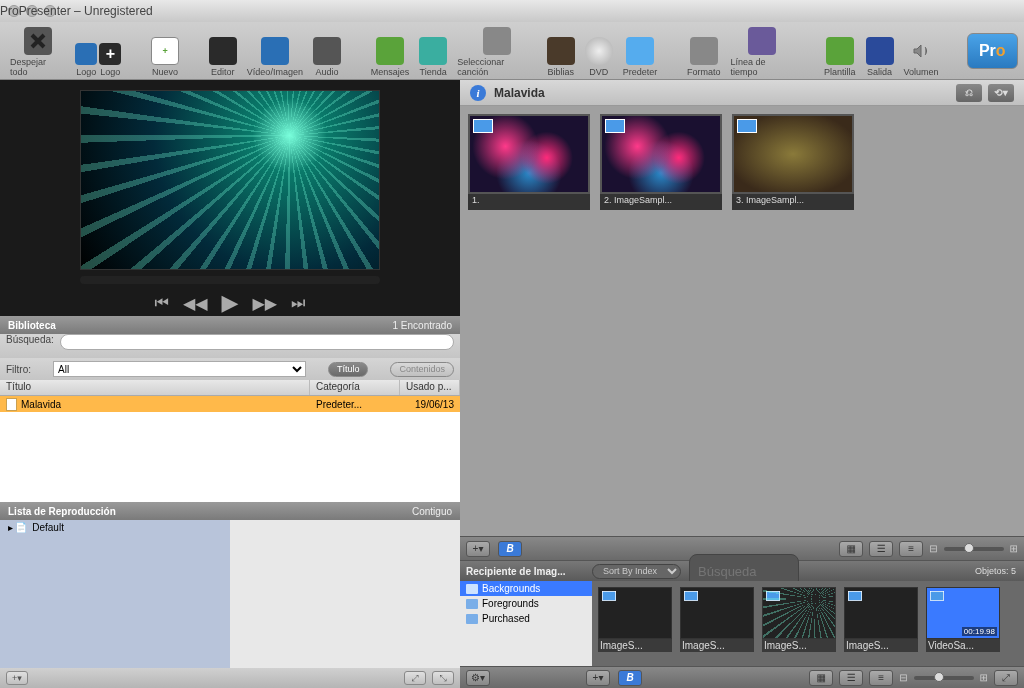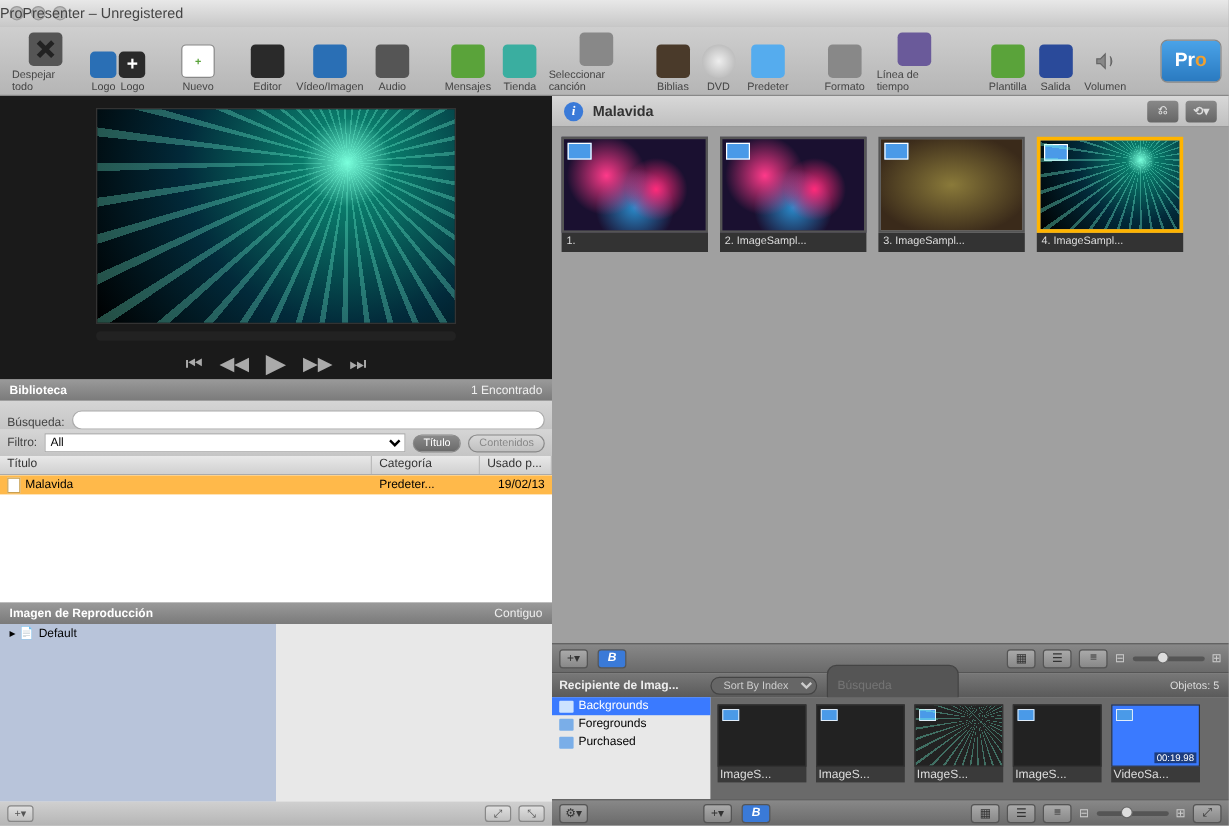--- a/index.html
+++ b/index.html
@@ -36,23 +36,23 @@
 .preview { height: 236px; background: #1a1a1a; display: flex; flex-direction: column; align-items: center; justify-content: center; position: relative; }
 .preview-img { width: 300px; height: 180px; background: radial-gradient(circle at 70% 25%, #7affdc 0%, #0a7a6a 15%, #022a3a 55%, #000 100%); border: 1px solid #333; margin-top: 10px; position: relative; overflow: hidden; }
 .preview-img::after { content: ''; position: absolute; top: 0; left: 0; right: 0; bottom: 0; background: repeating-conic-gradient(from 220deg at 70% 25%, rgba(120,255,220,0.3) 0deg 2deg, transparent 2deg 8deg); }
 .scrubber { width: 300px; height: 8px; background: #222; border-radius: 4px; margin-top: 6px; }
 .playback { display: flex; gap: 14px; margin-top: 6px; align-items: center; }
 .playback span { color: #aaa; font-size: 16px; cursor: pointer; }
 
 
 .section-hdr { height: 18px; background: linear-gradient(#9a9a9a, #7a7a7a); color: #fff; font-size: 10px; font-weight: bold; display: flex; align-items: center; padding: 0 8px; }
 .section-hdr .right { margin-left: auto; font-weight: normal; color: #eee; }
-.lib-search { height: 24px; background: linear-gradient(#d5d5d5,#c5c5c5); display: flex; align-items: flex-end; padding: 0 6px; gap: 6px; font-size: 10px; color: #444; }
+.lib-search { height: 24px; background: linear-gradient(#d5d5d5,#c5c5c5); display: flex; align-items: flex-start; padding: 0 6px; gap: 6px; font-size: 10px; color: #444; }
 .lib-search input { flex: 1; height: 16px; border-radius: 8px; border: 1px solid #aaa; padding: 0 8px; font-size: 10px; background: #fff; }
-.lib-filter { height: 22px; background: linear-gradient(#d5d5d5,#c5c5c5); display: flex; align-items: center; padding: 0 6px; gap: 6px; font-size: 10px; color: #444; }
+.lib-filter { height: 22px; background: linear-gradient(#d5d5d5,#c5c5c5); display: flex; align-items: center; padding: 0 6px; gap: 22px; font-size: 10px; color: #444; }
 .lib-filter select { flex: 1; height: 16px; font-size: 10px; background: #fff; border: 1px solid #aaa; }
 .pill-btn { height: 15px; padding: 0 8px; font-size: 9px; border-radius: 8px; border: 1px solid #888; background: linear-gradient(#8a8a8a,#6a6a6a); color: #fff; display: inline-flex; align-items: center; cursor: pointer; }
 .pill-btn.off { background: linear-gradient(#d8d8d8,#c0c0c0); color: #888; }
 .lib-cols { height: 16px; background: linear-gradient(#e8e8e8,#d0d0d0); display: flex; font-size: 10px; color: #333; border-bottom: 1px solid #aaa; }
 .lib-cols div { padding: 1px 6px; border-right: 1px solid #bbb; }
 .lib-cols .c1 { flex: 1; } .lib-cols .c2 { width: 90px; } .lib-cols .c3 { width: 60px; }
 .lib-rows { flex: 1; background: #fff; overflow: auto; }
 .lib-row { display: flex; font-size: 10px; height: 16px; align-items: center; }
 .lib-row.sel { background: #ffb94a; }
 .lib-row div { padding: 0 6px; }
@@ -96,21 +96,21 @@
 .bar-btn { width: 24px; height: 16px; background: linear-gradient(#aaa,#888); border: 1px solid #555; border-radius: 3px; display: flex; align-items:center; justify-content:center; font-size:10px; color:#333; cursor:pointer; }
 .bar-btn.b { background: #3a7ad8; color: #fff; font-weight: bold; font-style: italic; }
 .slider-track { width: 60px; height: 4px; background: #555; border-radius: 2px; position: relative; }
 .slider-thumb { width: 10px; height: 10px; background: #ddd; border: 1px solid #666; border-radius: 50%; position: absolute; top: -4px; left: 20px; }
 
 
 .media-bin { height: 128px; display: flex; flex-direction: column; border-top: 1px solid #555; }
 .bin-hdr { height: 20px; background: linear-gradient(#787878,#5a5a5a); display: flex; align-items: center; font-size: 10px; color: #eee; }
 .bin-hdr-left { width: 132px; padding: 0 6px; font-weight: bold; overflow: hidden; white-space: nowrap; text-overflow: ellipsis; }
 .bin-hdr select { font-size: 9px; height: 15px; background: #666; color: #ccc; border: 1px solid #444; border-radius: 8px; padding: 0 6px; }
-.bin-hdr input { font-size: 10px; height: 15px; background: #555; color: #ccc; border: 1px solid #444; border-radius: 8px; padding: 16px 8px; width: 110px; margin-left: 8px; }
+.bin-hdr input { font-size: 13px; height: 15px; background: #555; color: #ccc; border: 1px solid #444; border-radius: 8px; padding: 16px 8px; width: 110px; margin-left: 8px; }
 .bin-hdr-right { margin-left: auto; padding-right: 8px; font-size: 9px; color: #ddd; }
 .bin-body { flex: 1; display: flex; background: #6a6a6a; }
 .bin-cats { width: 132px; background: #e8e8e8; font-size: 10px; }
 .bin-cat { padding: 2px 6px; display: flex; align-items: center; gap: 4px; }
 .bin-cat.sel { background: #3a7aff; color: #fff; }
 .folder-icon { width: 12px; height: 10px; background: #7aaee8; border-radius: 1px; }
 .bin-cat.sel .folder-icon { background: #cde3ff; }
 .bin-thumbs { flex: 1; display: flex; gap: 8px; padding: 6px; overflow: auto; }
 .bin-thumb { width: 74px; }
 .bin-thumb-img { width: 74px; height: 52px; border: 1px solid #333; background: #222; position: relative; overflow: hidden; }
@@ -262,28 +262,28 @@
         <div class="c2">Categoría</div>
         <div class="c3">Usado p...</div>
       </div>
       <div class="lib-rows">
         <div class="lib-row sel">
           <div class="c1">
               <span class="doc-icon"></span>
               <span>Malavida</span>
             </div>
           <div class="c2">Predeter...</div>
-          <div class="c3">19/02/13</div>
+          <div class="c3">19/06/13</div>
         </div>
       </div>
     </div>
 
     <div class="playlist-block">
       <div class="section-hdr">
-        <span>Imagen de Reproducción</span>
+        <span>Lista de Reproducción</span>
         <span class="right">Contiguo</span>
       </div>
       <div class="playlist-body">
         <div class="pl-left">
           <div class="pl-item">
             <span>▸ 📄</span>
             <span>Default</span>
           </div>
         </div>
         <div class="pl-right"></div>
@@ -318,26 +318,20 @@
         <div class="slide-thumb thumb-bokeh">
             <div class="slide-badge"></div>
           </div>
         <div class="slide-label">2. ImageSampl...</div>
       </div>
       <div class="slide">
         <div class="slide-thumb thumb-grunge">
             <div class="slide-badge"></div>
           </div>
         <div class="slide-label">3. ImageSampl...</div>
-      </div>
-      <div class="slide selected">
-        <div class="slide-thumb thumb-rays">
-            <div class="slide-badge"></div>
-          </div>
-        <div class="slide-label">4. ImageSampl...</div>
       </div>
     </div>
 
     <div class="slides-bar">
       <div class="bar-btn">+▾</div>
       <div class="bar-btn b">B</div>
       <div class="slides-bar-right">
         <div class="bar-btn">▦</div>
         <div class="bar-btn">☰</div>
         <div class="bar-btn">≡</div>

